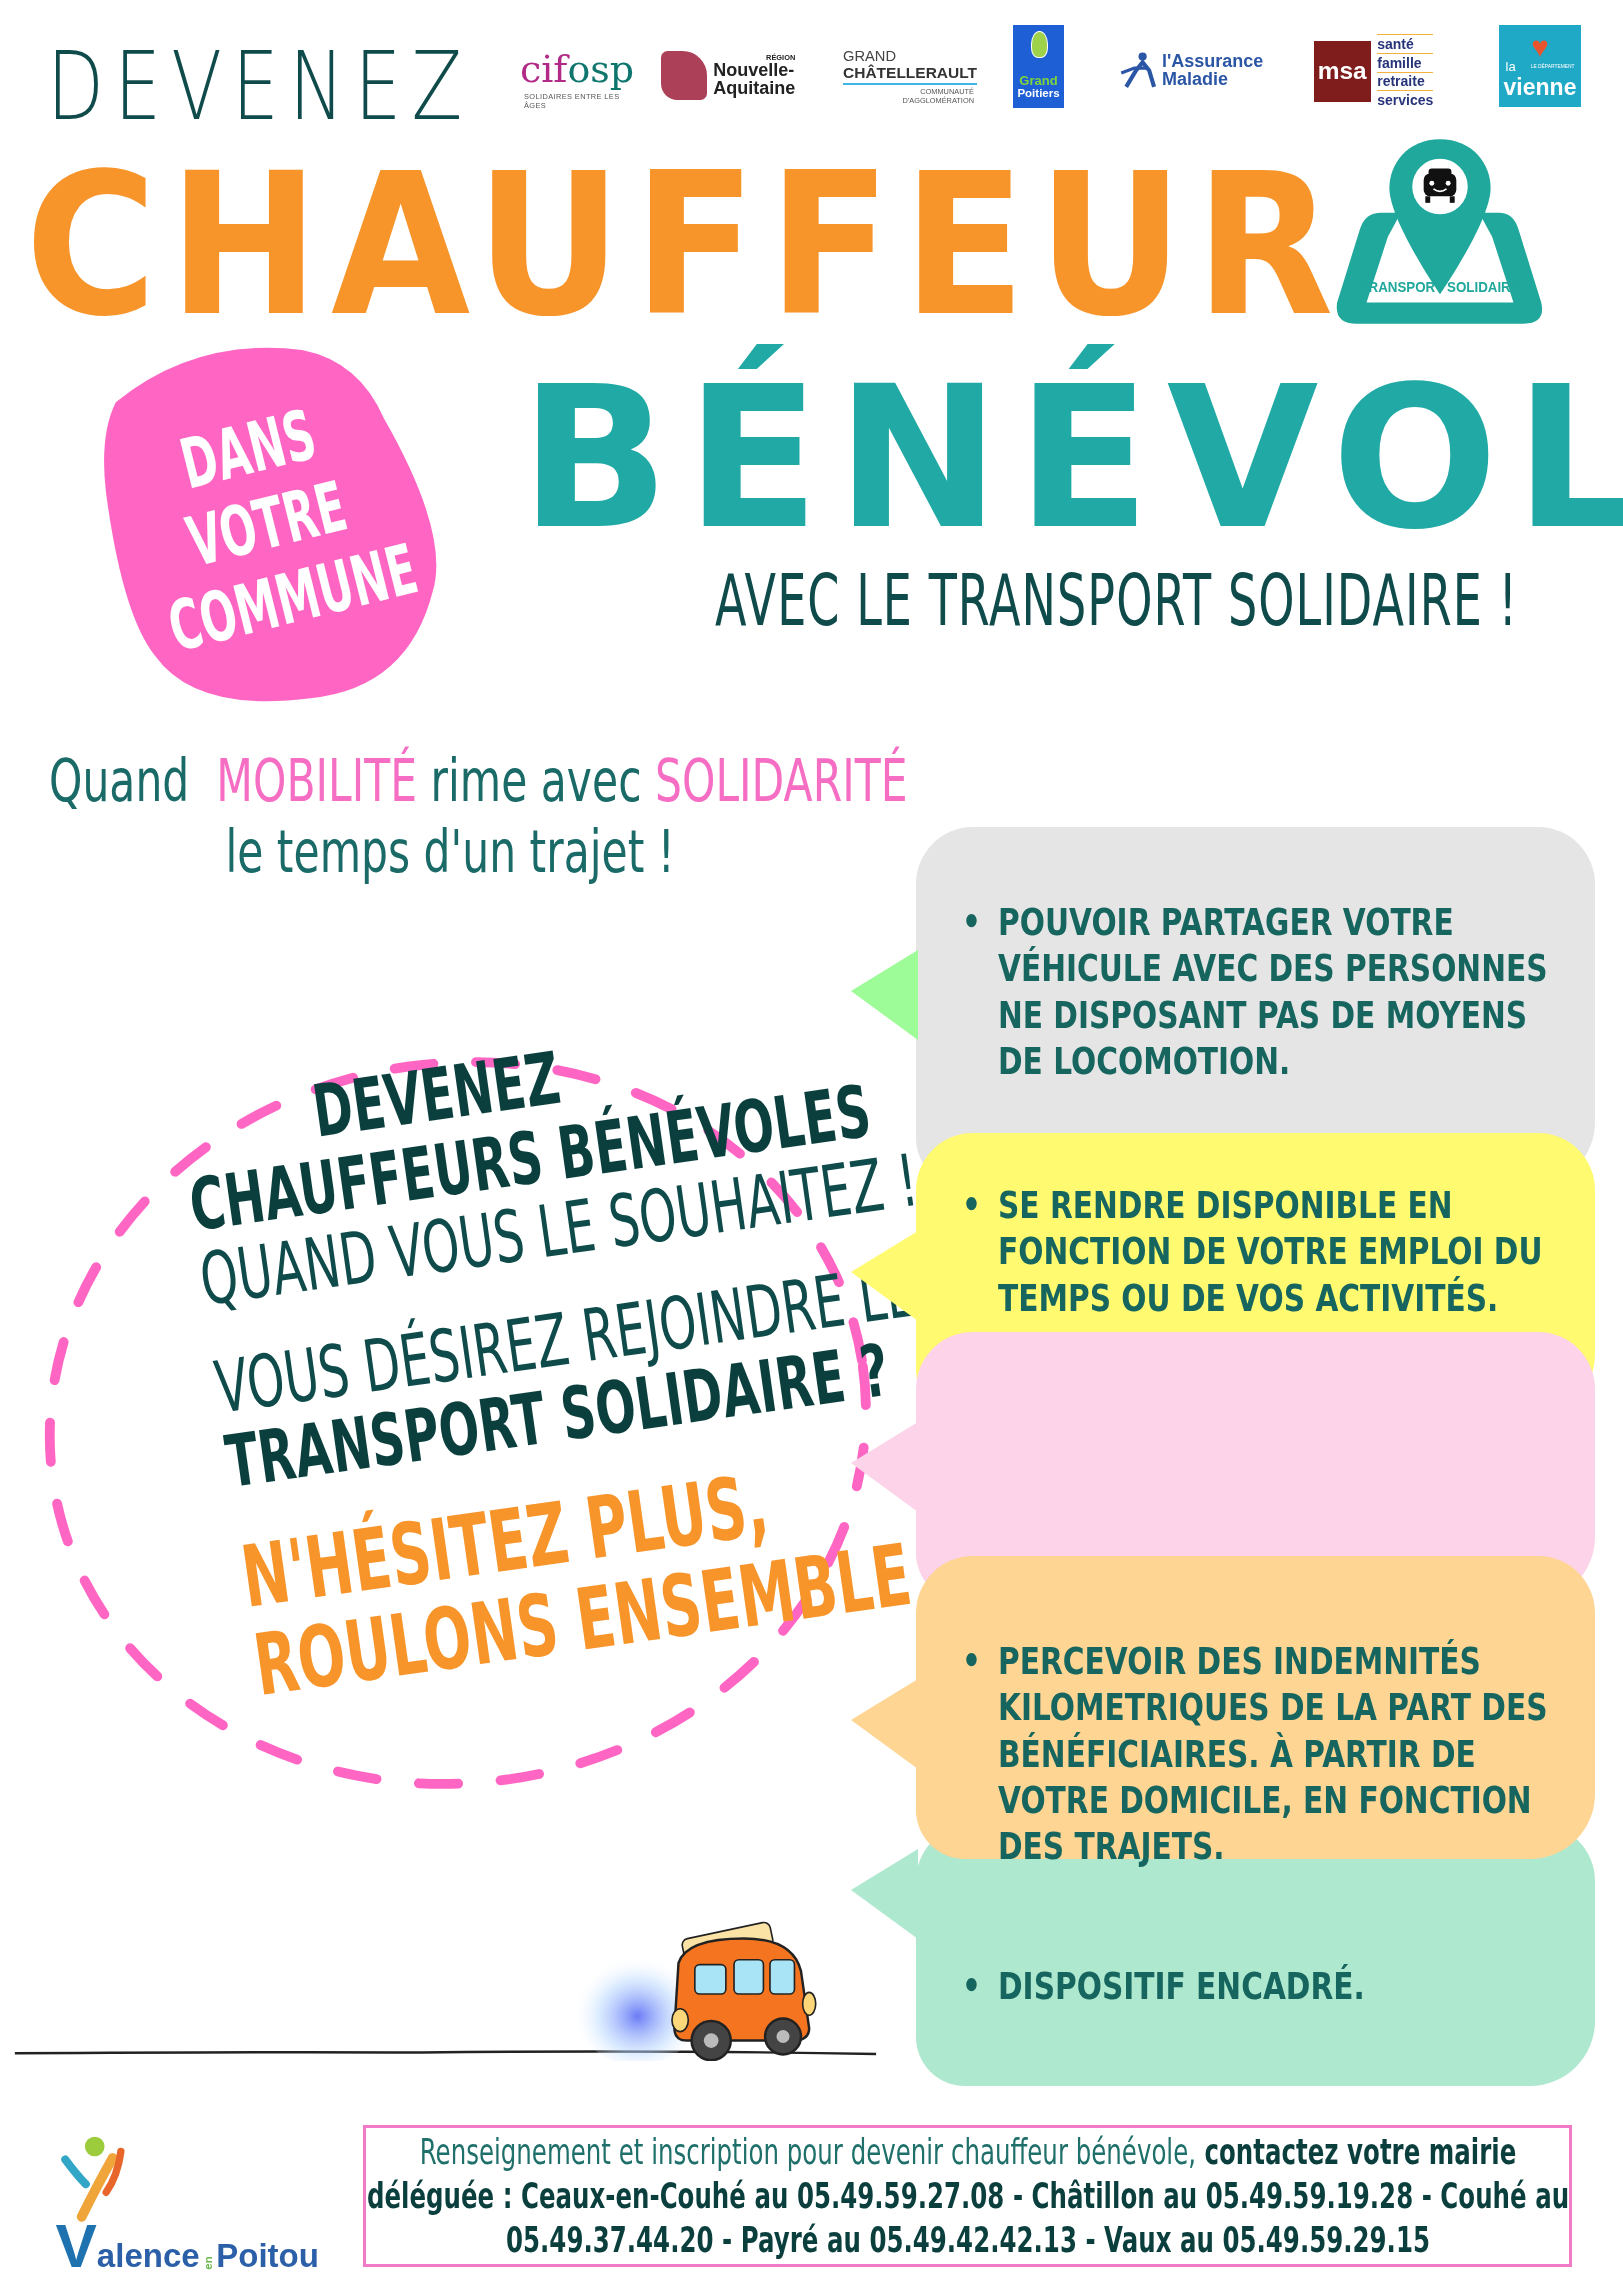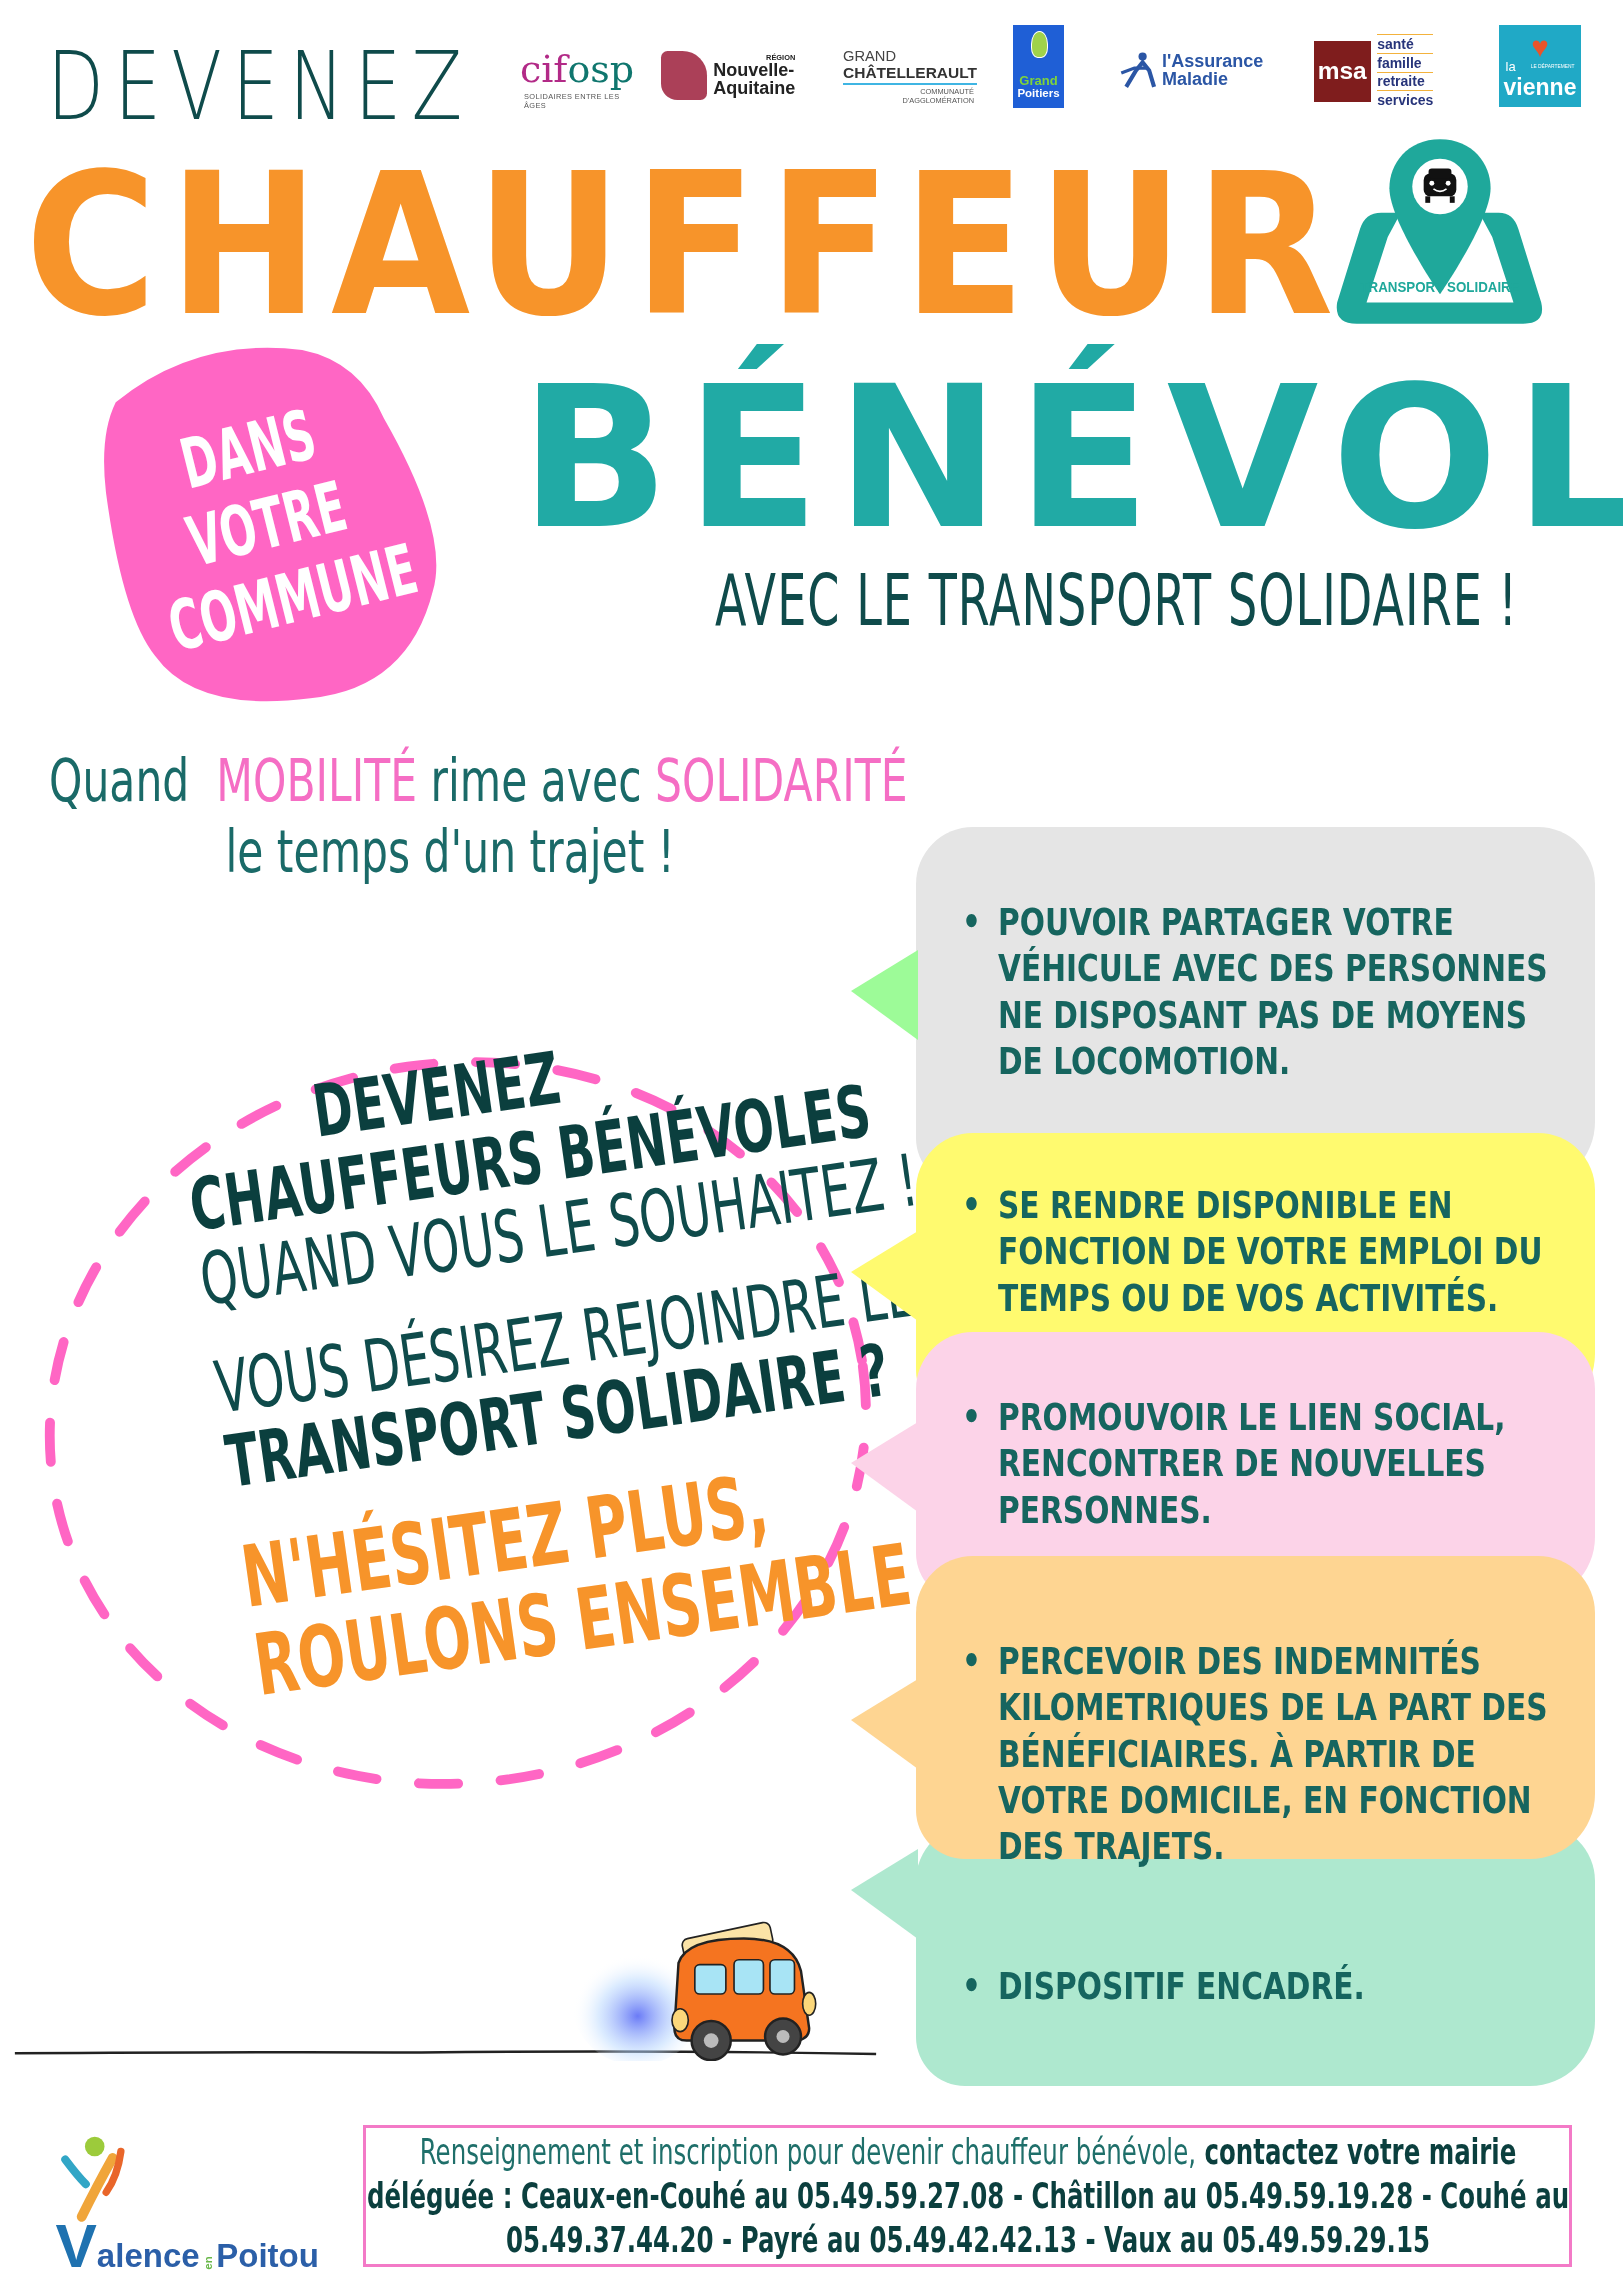--- a/index.html
+++ b/index.html
@@ -226,23 +226,20 @@
     </ul>
 </div>
 <div class="bubble b2">
   <div class="tail"></div>
   <ul>
       <li>SE RENDRE DISPONIBLE EN FONCTION DE VOTRE EMPLOI DU TEMPS OU DE VOS ACTIVITÉS.</li>
     </ul>
 </div>
 <div class="bubble b3">
   <div class="tail"></div>
-  <ul>
-      <li>PROMOUVOIR LE LIEN SOCIAL, RENCONTRER DE NOUVELLES PERSONNES.</li>
-    </ul>
 </div>
 <div class="bubble b4">
   <div class="tail"></div>
   <ul>
       <li>PERCEVOIR DES INDEMNITÉS KILOMETRIQUES DE LA PART DES BÉNÉFICIAIRES. À PARTIR DE VOTRE DOMICILE, EN FONCTION DES TRAJETS.</li>
     </ul>
 </div>
 
 <div class="abs road">
   <svg width="867" height="6.5" viewBox="0 0 1060 8">

